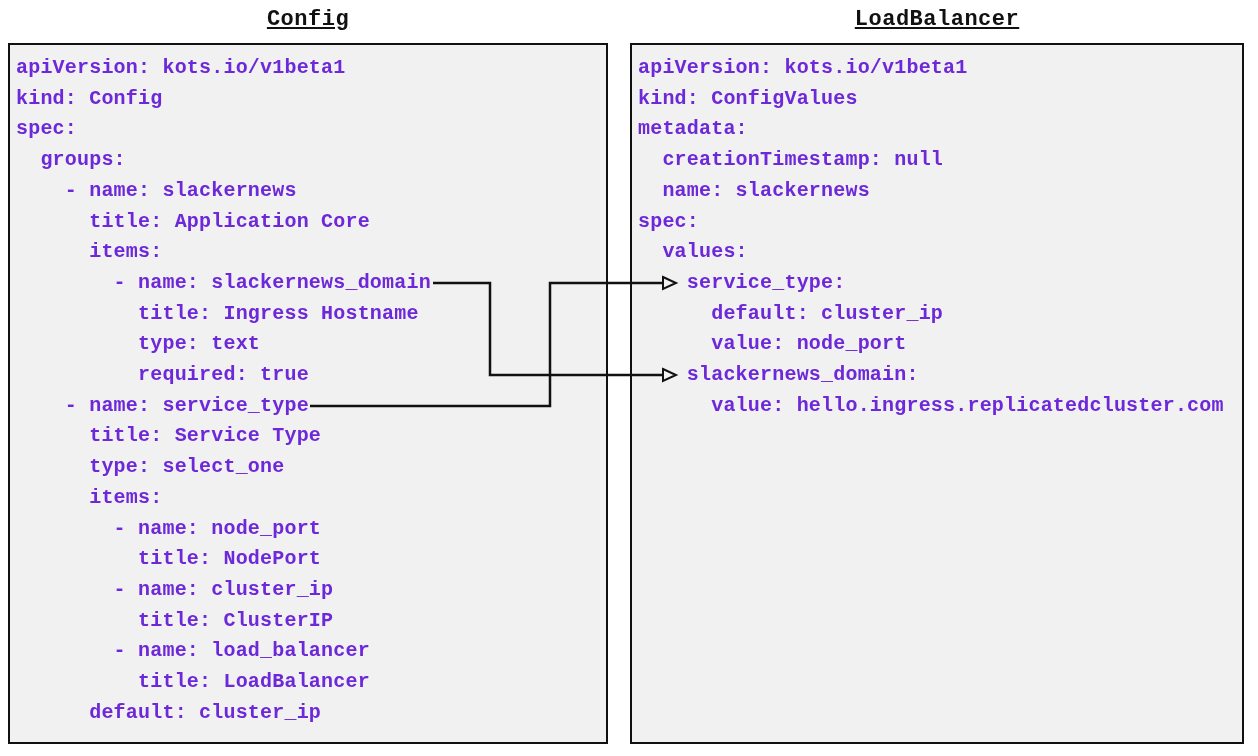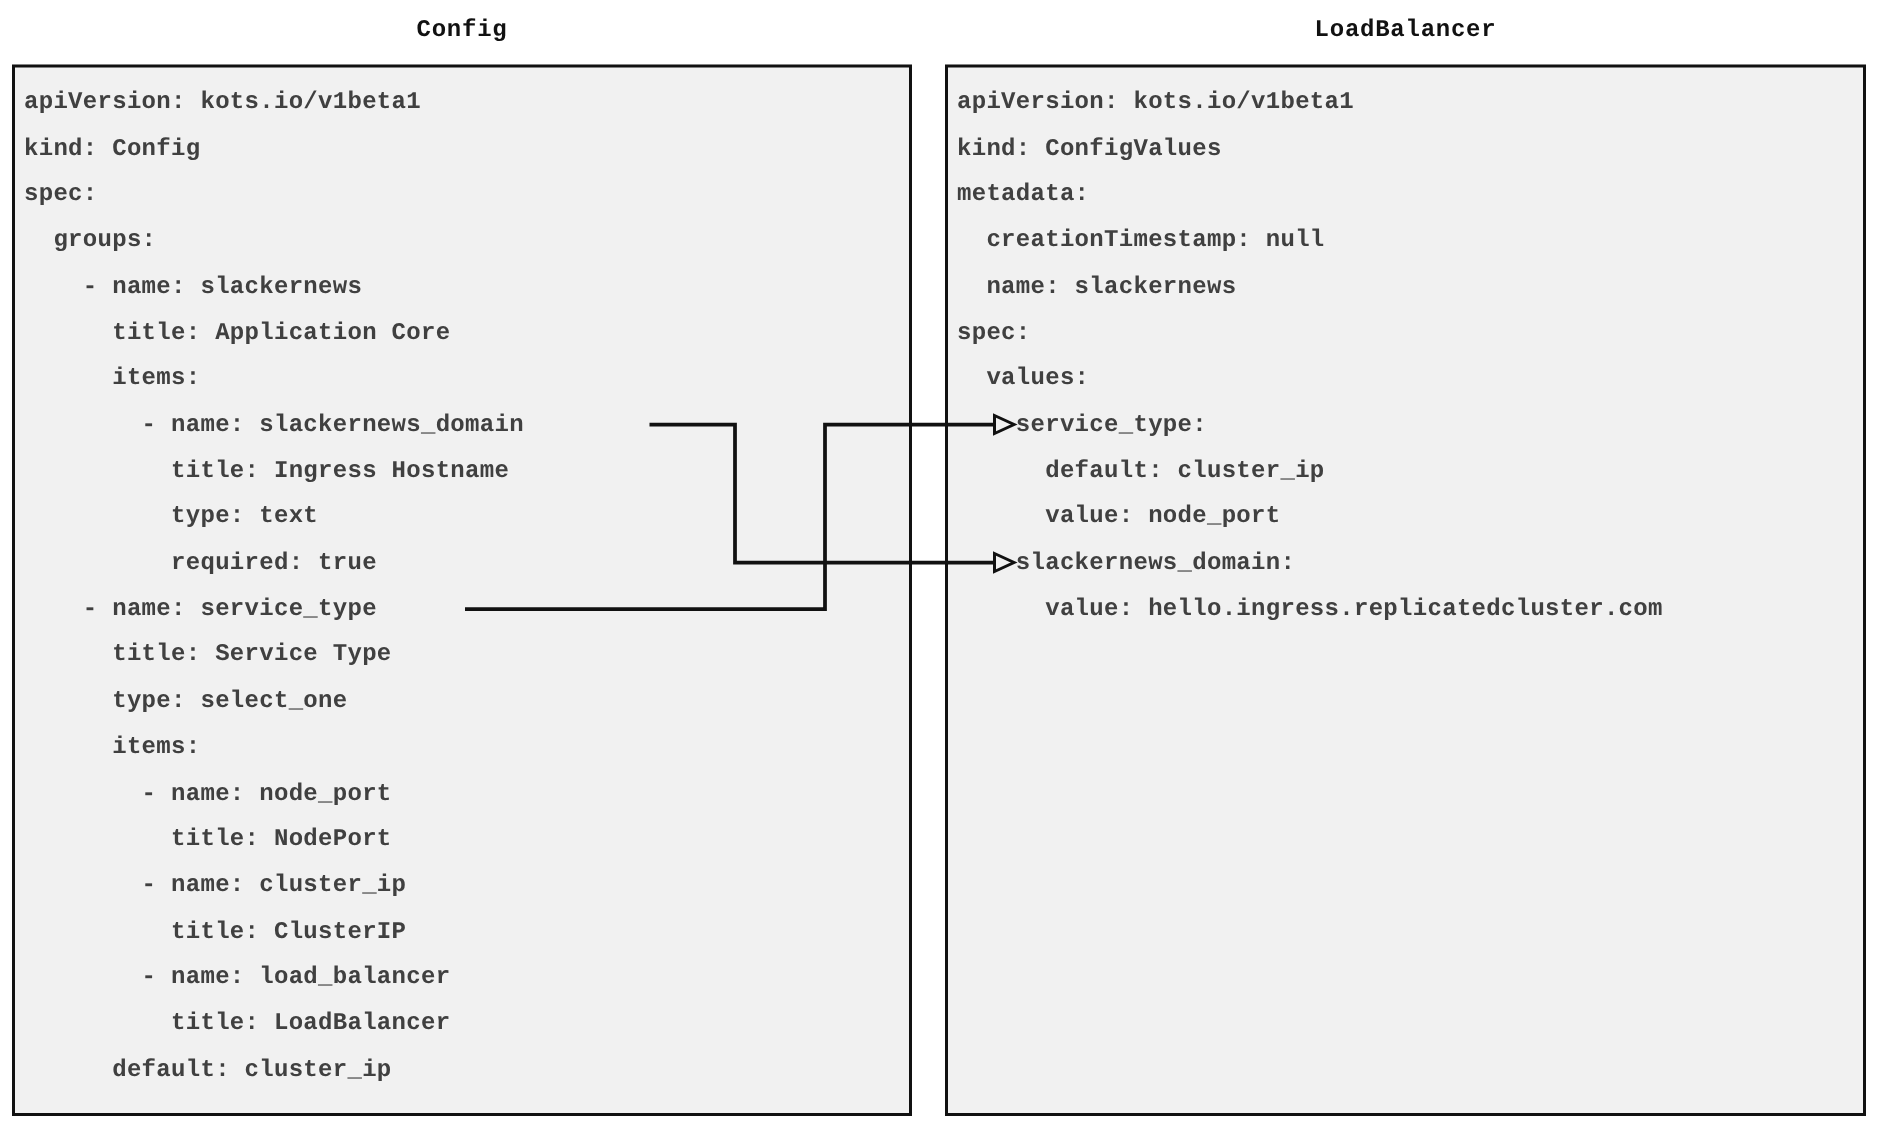--- a/index.html
+++ b/index.html
@@ -18,45 +18,46 @@
     background: #ffffff;
   }
   .panel-title {
     position: absolute;
     top: 5px;
     height: 30px;
     line-height: 30px;
     text-align: center;
     font-family: "Liberation Mono", monospace;
     font-weight: bold;
-    font-size: 16px;
+    font-size: 22px;
     letter-spacing: 0.5px;
     color: #111111;
+    text-decoration: underline;
   }
   .panel-title.left  { left: 8px;   width: 600px; }
   .panel-title.right { left: 630px; width: 614px; }
   .box {
     position: absolute;
     top: 43px;
     height: 697px;
     background: #f1f1f1;
     border: 2px solid #111111;
     box-sizing: content-box;
   }
   .box.left-box  { left: 8px;   width: 596px; }
   .box.right-box { left: 630px; width: 610px; }
   .box pre {
     margin: 0;
     padding: 8px 18px 0 6px;
     font-family: "Liberation Mono", monospace;
     font-weight: bold;
-    font-size: 16px;
+    font-size: 20px;
     letter-spacing: 0.2px;
     line-height: 30.7px;
-    color: #404040;
+    color: #6d28d9;
     white-space: pre;
   }
   svg.connectors {
     position: absolute;
     left: 0;
     top: 0;
     pointer-events: none;
   }
   svg.connectors polyline {
     fill: none;

